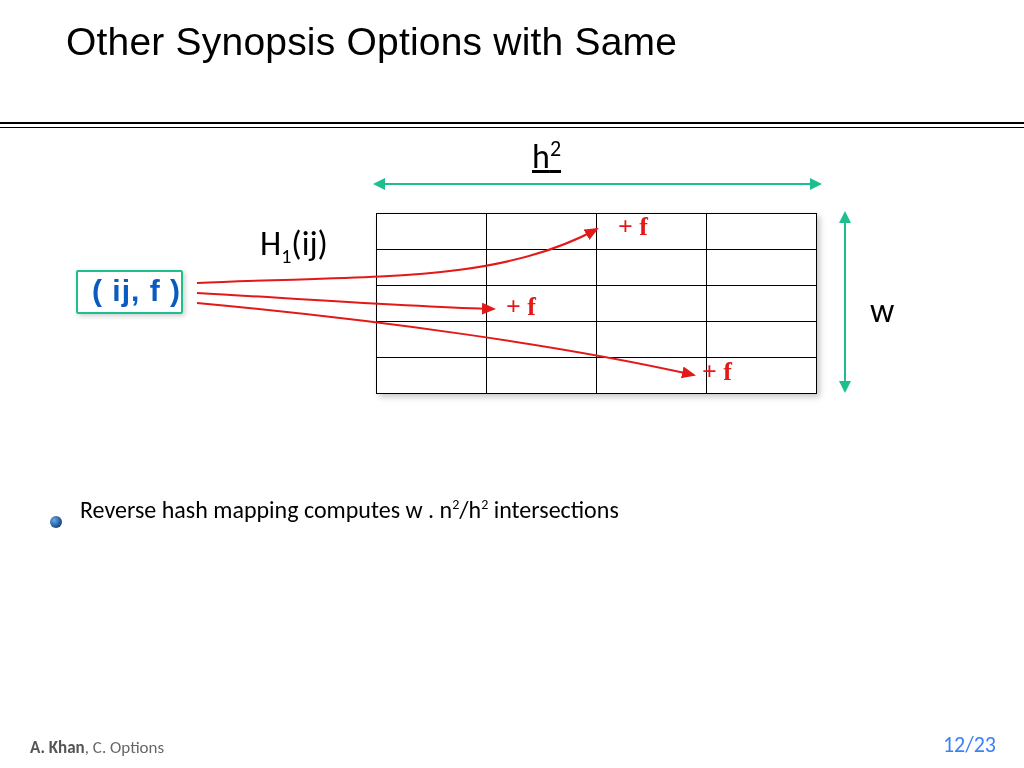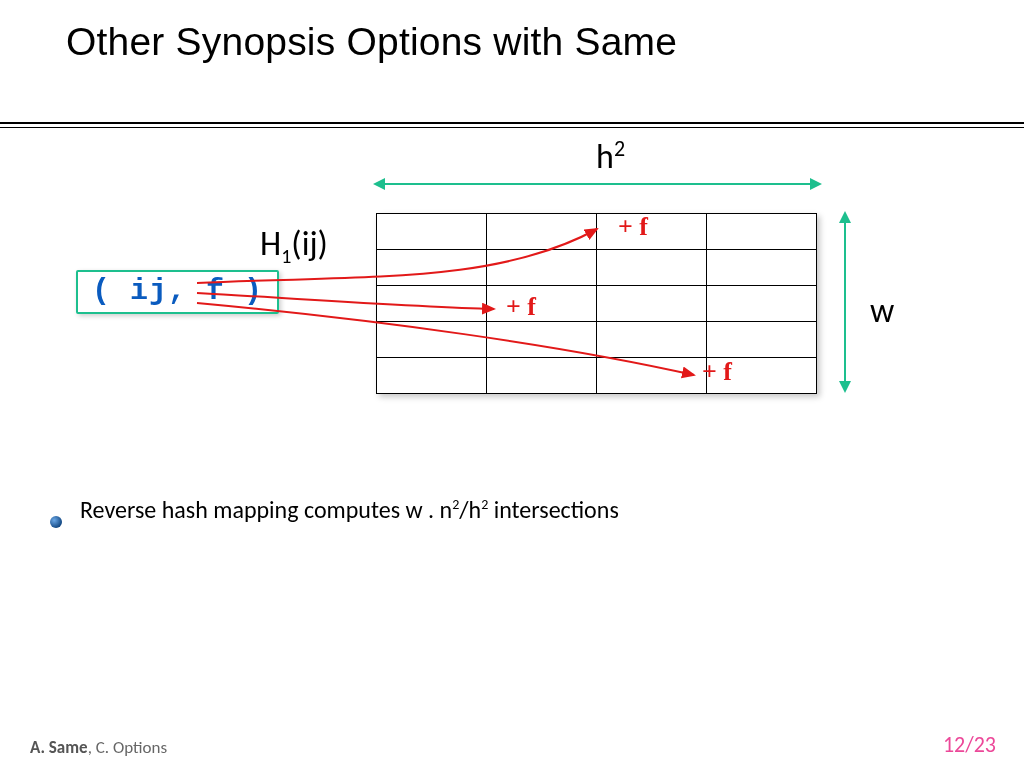--- a/index.html
+++ b/index.html
@@ -2,57 +2,57 @@
 <html><head>
 <meta charset="utf-8">
 <style>
   * { margin: 0; padding: 0; box-sizing: border-box; }
   html, body { width: 1024px; height: 768px; background: #fff; font-family: "Trebuchet MS", Verdana, Arial, sans-serif; color: #000; overflow: hidden; }
   .slide { position: relative; width: 1024px; height: 768px; }
   .title { position: absolute; top: 20px; left: 42px; font-size: 39px; font-weight: normal; line-height: 1.15; letter-spacing: 0.2px; margin-left: 24px; }
   .hr-double { position: absolute; top: 122px; left: 0; width: 1024px; height: 6px; border-top: 2px solid #000; border-bottom: 1px solid #000; }
   
   .diag { position: absolute; left: 0; top: 135px; width: 1024px; height: 320px; }
-  .h2-label { position: absolute; left: 596px; top: 0; font-family: Calibri, Arial, sans-serif; font-size: 34px; }
+  .h2-label { position: absolute; left: 532px; top: 0; font-family: Calibri, Arial, sans-serif; font-size: 34px; text-decoration: underline; }
   .h2-label sup { font-size: 22px; vertical-align: super; }
   .w-label { position: absolute; left: 870px; top: 155px; font-family: Calibri, Arial, sans-serif; font-size: 34px; }
   
   .arrow-h { position: absolute; left: 375px; top: 48px; width: 445px; height: 2px; background: #1dbf8e; }
   .arrow-h::before, .arrow-h::after { content: ""; position: absolute; top: -5px; width: 0; height: 0; border-top: 6px solid transparent; border-bottom: 6px solid transparent; }
   .arrow-h::before { left: -2px; border-right: 12px solid #1dbf8e; }
   .arrow-h::after { right: -2px; border-left: 12px solid #1dbf8e; }
   .arrow-v { position: absolute; left: 844px; top: 78px; width: 2px; height: 178px; background: #1dbf8e; }
   .arrow-v::before, .arrow-v::after { content: ""; position: absolute; left: -5px; width: 0; height: 0; border-left: 6px solid transparent; border-right: 6px solid transparent; }
   .arrow-v::before { top: -2px; border-bottom: 12px solid #1dbf8e; }
   .arrow-v::after { bottom: -2px; border-top: 12px solid #1dbf8e; }
   
   .grid { position: absolute; left: 376px; top: 78px; border-collapse: collapse; box-shadow: 3px 3px 6px rgba(0,0,0,0.22); }
   .grid td { border: 1px solid #000; width: 110px; height: 36px; }
   
   .h1-label { position: absolute; left: 260px; top: 88px; font-family: Calibri, Arial, sans-serif; font-size: 34px; }
   .h1-label sub, .hw-label sub { font-size: 20px; vertical-align: sub; }
   .hw-label { position: absolute; left: 256px; top: 196px; font-family: Calibri, Arial, sans-serif; font-size: 34px; }
   
-  .ijf-box { position: absolute; left: 76px; top: 135px; padding: 2px 14px 4px 14px; border: 2px solid #1dbf8e; border-radius: 2px; color: #0a5bbf; font-family: Liberation Mono, monospace; font-size: 30px; font-weight: bold; letter-spacing: 1px; box-shadow: 2px 2px 5px rgba(0,0,0,0.2); }
+  .ijf-box { position: absolute; left: 76px; top: 135px; padding: 2px 0 4px 14px; border: 2px solid #1dbf8e; border-radius: 2px; color: #0a5bbf; font-family: Liberation Sans, sans-serif; font-size: 30px; font-weight: bold; letter-spacing: 1px; box-shadow: 2px 2px 5px rgba(0,0,0,0.2); }
   
   .plusf { position: absolute; color: #e21919; font-family: "Comic Sans MS", cursive; font-size: 26px; font-weight: bold; }
   .pf1 { left: 618px; top: 77px; }
   .pf2 { left: 506px; top: 157px; }
   .pf3 { left: 702px; top: 222px; }
   
   .svg-arrows { position: absolute; left: 0; top: 0; width: 1024px; height: 320px; pointer-events: none; }
   
   .bullets { position: absolute; left: 50px; top: 495px; font-family: Calibri, Arial, sans-serif; font-size: 24px; }
   .bullets .row { display: flex; align-items: flex-end; margin-bottom: 46px; }
   .bullet-dot { width: 12px; height: 12px; border-radius: 50%; background: radial-gradient(circle at 35% 35%, #6aa7e6, #154a85 70%); margin-right: 18px; position: relative; top: 4px; flex: 0 0 12px; }
   .bullets sup { font-size: 14px; }
   
   .footer-left { position: absolute; left: 30px; bottom: 10px; font-family: Calibri, Arial, sans-serif; font-size: 17px; color: #666; }
   .footer-left .bold { font-weight: bold; color: #555; }
-  .footer-right { position: absolute; right: 28px; bottom: 10px; font-family: Calibri, Arial, sans-serif; font-size: 22px; color: #ec4899; }
+  .footer-right { position: absolute; right: 28px; bottom: 10px; font-family: Calibri, Arial, sans-serif; font-size: 22px; color: #3b82f6; }
 </style>
 </head>
 <body>
 
 <div class="slide">
 
   <div class="title">
     <span>Other Synopsis Options with Same</span><br>
   </div>
 
@@ -131,17 +131,17 @@
   <div class="bullets">
     <div class="row">
       <div class="bullet-dot"></div>
       <div>
         <span>Reverse hash mapping computes   w . n</span><sup>2</sup><span>/h</span><sup>2</sup><span>  intersections</span>
       </div>
     </div>
   </div>
 
   <div class="footer-left">
-    <span class="bold">A. Same</span><span>, C. Options</span>
+    <span class="bold">A. Khan</span><span>, C. Options</span>
   </div>
   <div class="footer-right">12/23</div>
 
 </div>
 
 </body></html>

